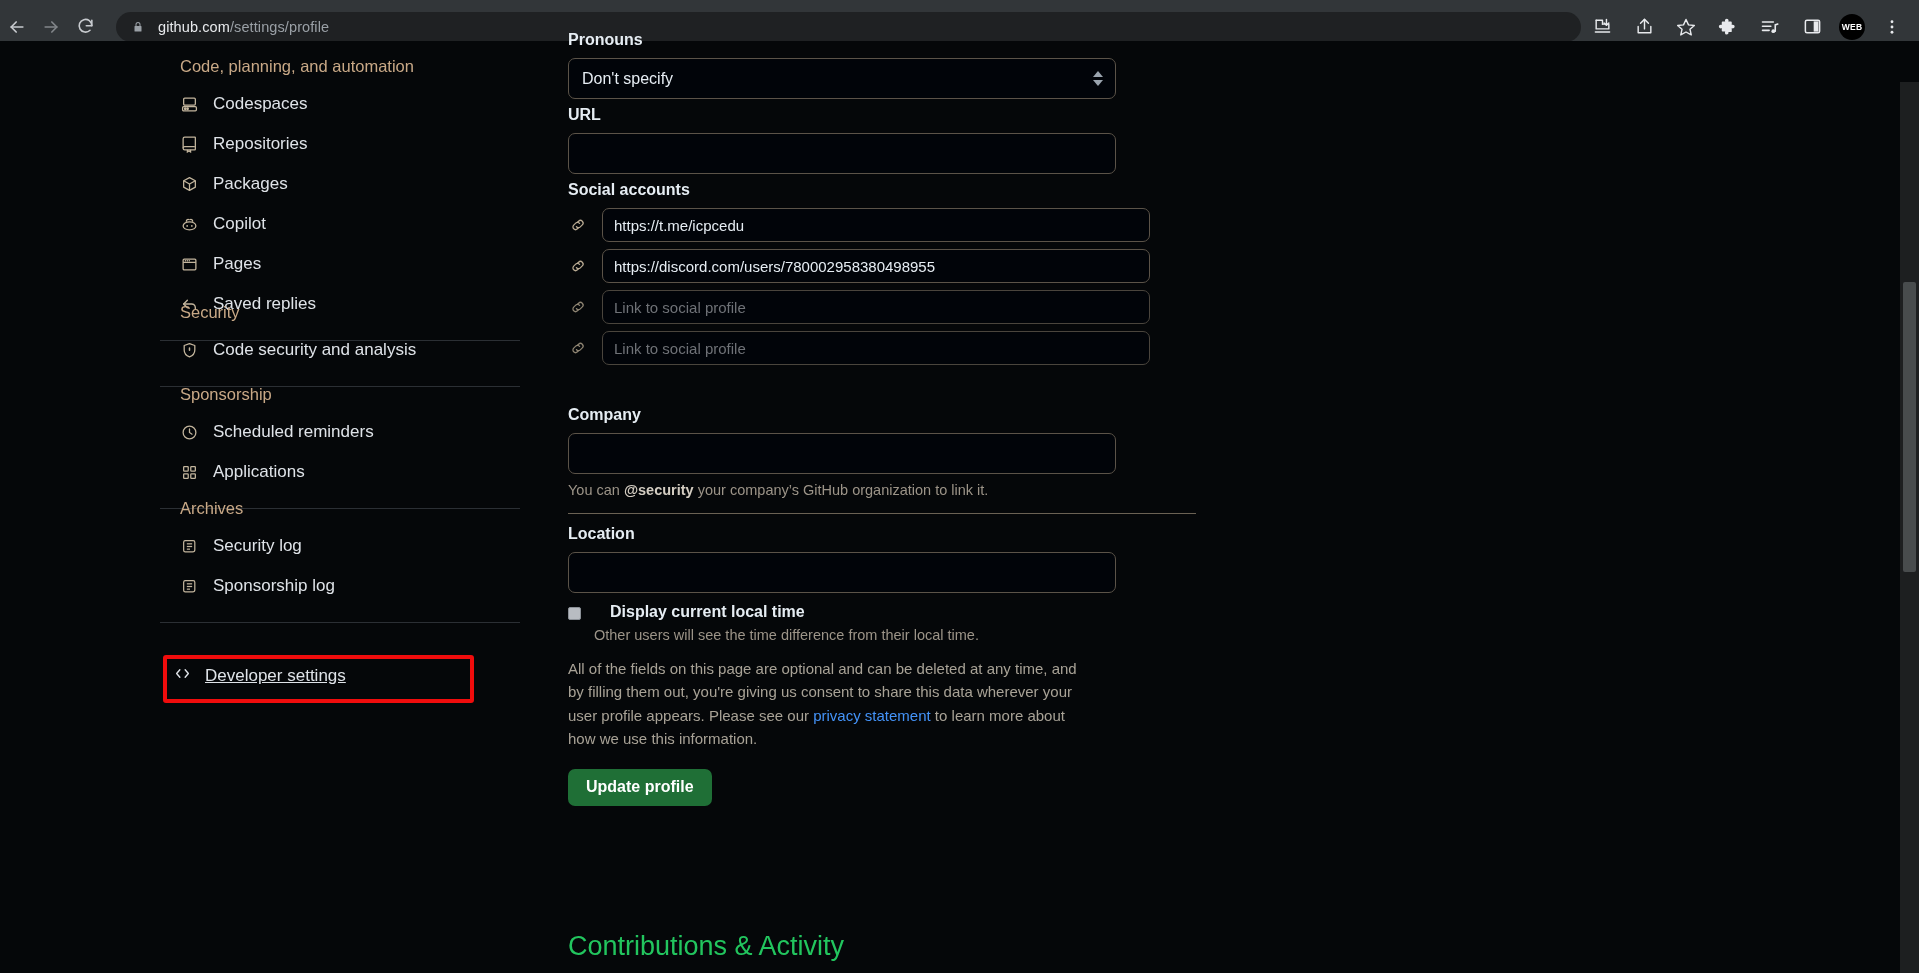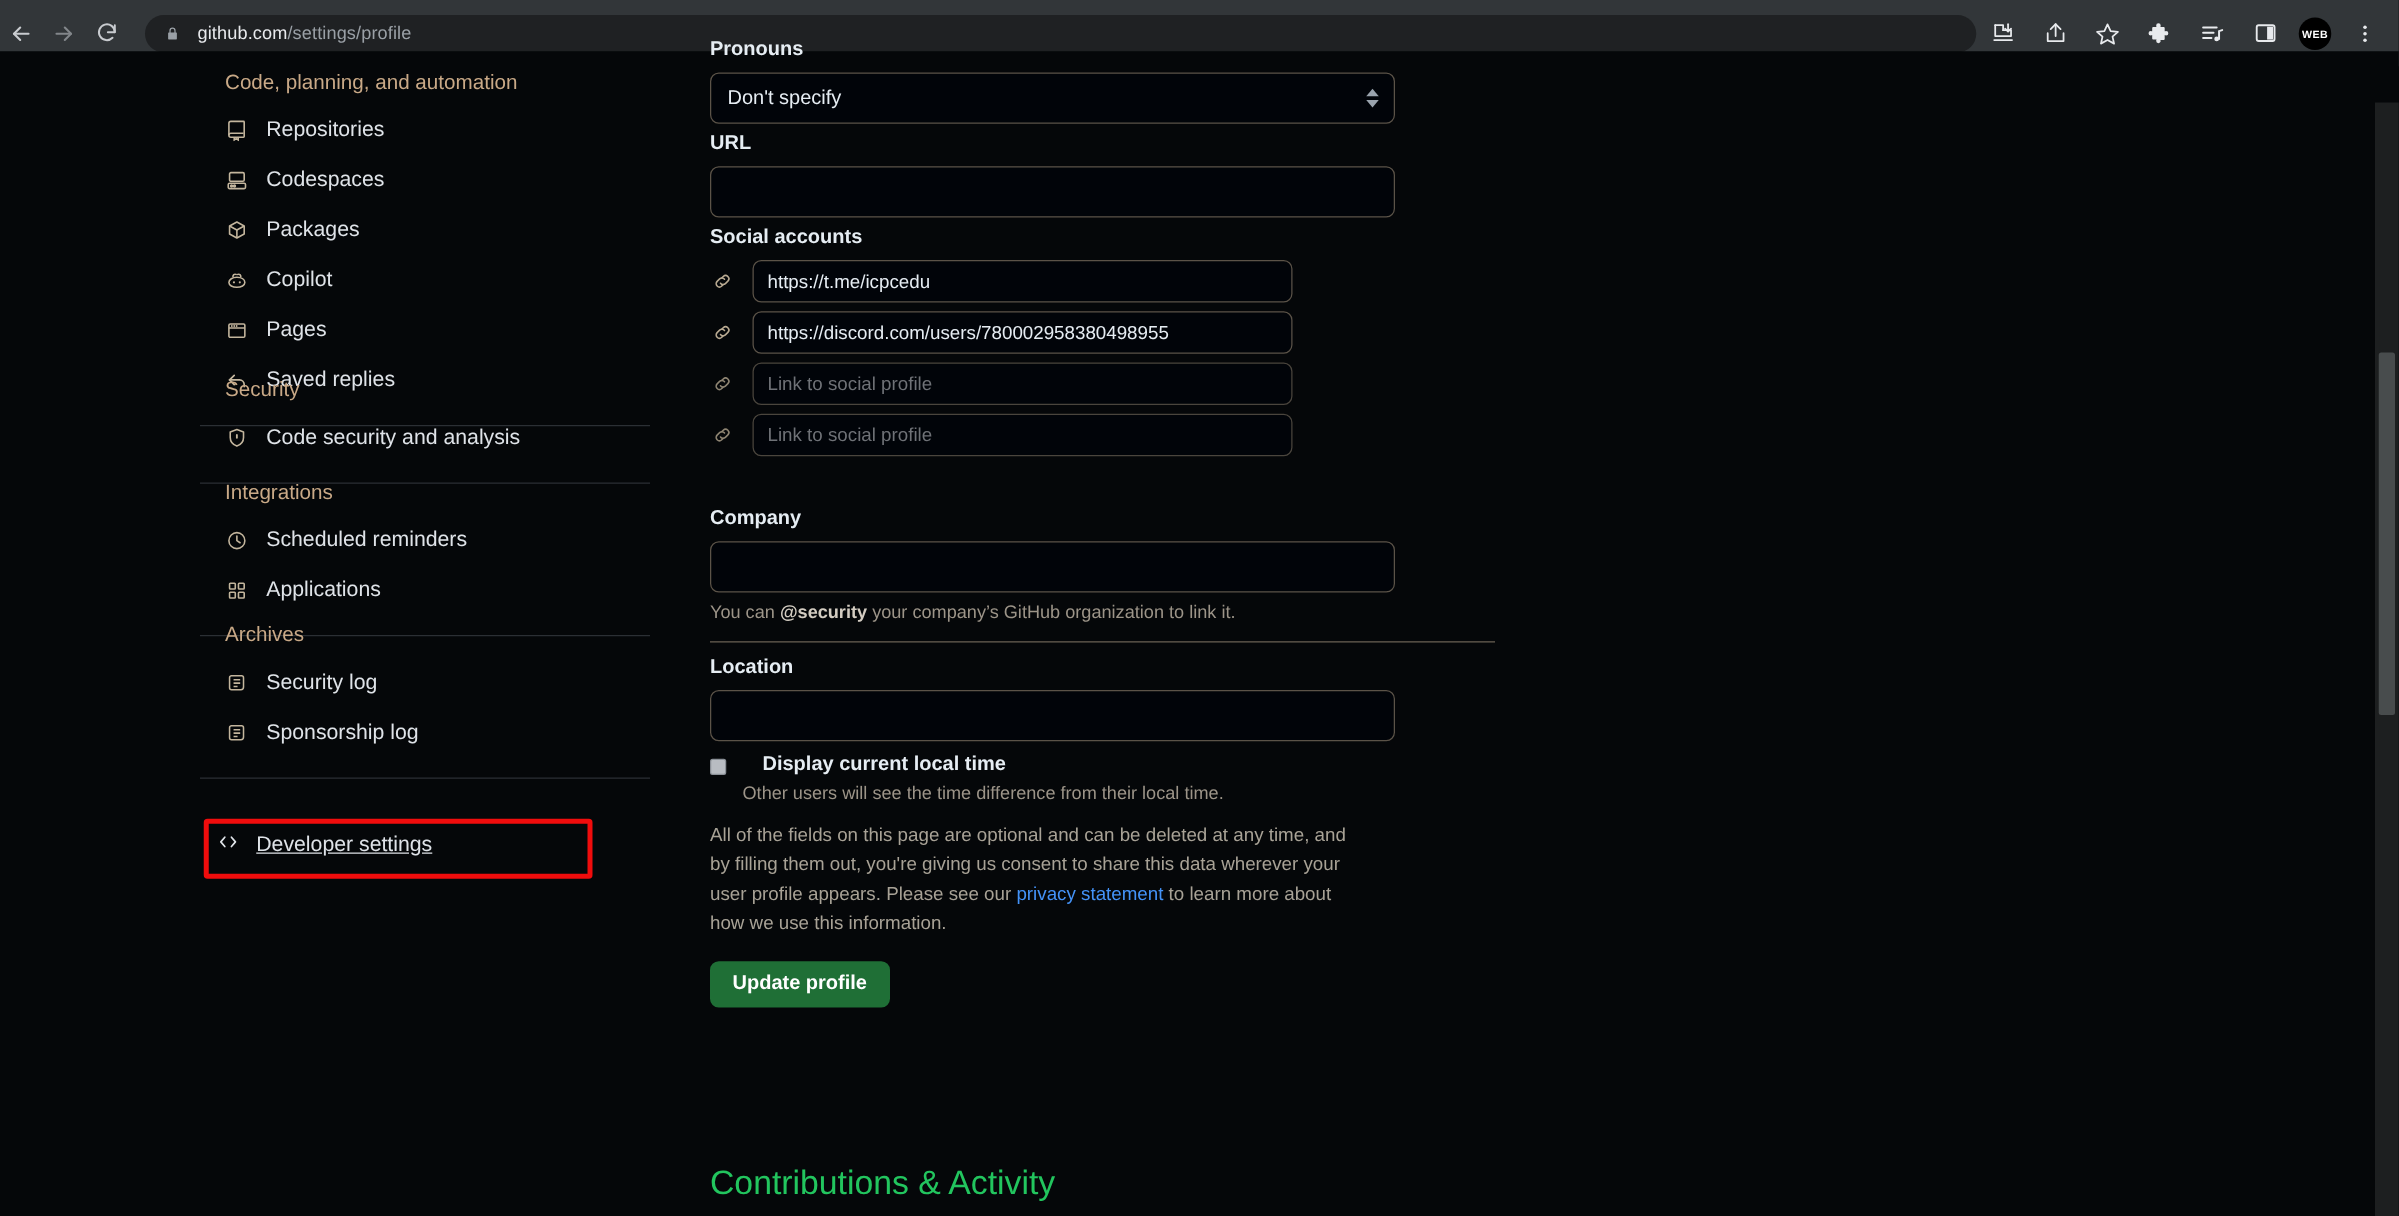--- a/index.html
+++ b/index.html
@@ -142,21 +142,21 @@
   .social-row {
     display: flex; align-items: center;
     margin-bottom: 7px;
   }
   .social-link-icon {
     width: 19px; height: 19px; margin-right: 15px;
     color: #b9aa92; flex: 0 0 auto;
     display:flex; align-items:center; justify-content:center;
   }
   .social-input {
-    width: 432px; height: 34px;
+    width: 548px; height: 34px;
     background: #010409;
     border: 1px solid #5b5348;
     border-radius: 7px;
     color: #e6edf3;
     font-size: 15px;
     padding: 0 11px;
     display: flex; align-items: center;
   }
   .social-input.empty { color: #6f7277; border-color: #4a453d; }
 
@@ -306,38 +306,38 @@
 <div id="page">
 
   <nav id="sidebar">
 
     <div id="sidebar-group-code">
       <div class="nav-group-title">Code, planning, and automation</div>
 
       <div class="nav-item">
         <span class="nav-icon">
           <svg width="17" height="17" viewBox="0 0 16 16" fill="none" stroke="currentColor" stroke-width="1.2">
-            <path d="M2 2.5A1.5 1.5 0 0 1 3.5 1H13a.5.5 0 0 1 .5.5v11a.5.5 0 0 1-.5.5H3.5A1.5 1.5 0 0 1 2 11.5z"></path>
-            <path d="M2 11.5A1.5 1.5 0 0 1 3.5 10H13"></path>
-              <path d="M6 13v2l1.5-1L9 15v-2"></path>
-          </svg>
-        </span>
-        <span>Repositories</span>
-      </div>
-
-      <div class="nav-item">
-        <span class="nav-icon">
-          <svg width="17" height="17" viewBox="0 0 16 16" fill="none" stroke="currentColor" stroke-width="1.2">
             <rect x="2.5" y="2" width="11" height="6.5" rx="1"></rect>
             <rect x="1.5" y="10" width="13" height="4" rx="1"></rect>
             <circle cx="4" cy="12" r="0.7" fill="currentColor"></circle>
               <circle cx="6.2" cy="12" r="0.7" fill="currentColor"></circle>
           </svg>
         </span>
         <span>Codespaces</span>
+      </div>
+
+      <div class="nav-item">
+        <span class="nav-icon">
+          <svg width="17" height="17" viewBox="0 0 16 16" fill="none" stroke="currentColor" stroke-width="1.2">
+            <path d="M2 2.5A1.5 1.5 0 0 1 3.5 1H13a.5.5 0 0 1 .5.5v11a.5.5 0 0 1-.5.5H3.5A1.5 1.5 0 0 1 2 11.5z"></path>
+            <path d="M2 11.5A1.5 1.5 0 0 1 3.5 10H13"></path>
+              <path d="M6 13v2l1.5-1L9 15v-2"></path>
+          </svg>
+        </span>
+        <span>Repositories</span>
       </div>
 
       <div class="nav-item">
         <span class="nav-icon">
           <svg width="17" height="17" viewBox="0 0 16 16" fill="none" stroke="currentColor" stroke-width="1.2" stroke-linejoin="round">
             <path d="M8 1.5l5.5 3v6L8 13.5l-5.5-3v-6z"></path>
               <path d="M2.5 4.5L8 7.5l5.5-3"></path>
               <path d="M8 7.5v6"></path>
           </svg>
         </span>
@@ -389,21 +389,21 @@
             <path d="M8 1.5l5 1.8v4.2c0 3-2.1 5.4-5 6.5-2.9-1.1-5-3.5-5-6.5V3.3z"></path>
             <path d="M8 5.6v2.2" stroke-linecap="round" stroke-width="1.4"></path>
           </svg>
         </span>
         <span>Code security and analysis</span>
       </div>
       <div class="nav-divider"></div>
     </div>
 
     <div id="sidebar-group-integrations">
-      <div class="nav-group-title">Integrations</div>
+      <div class="nav-group-title">Sponsorship</div>
       <div class="nav-item">
         <span class="nav-icon">
           <svg width="17" height="17" viewBox="0 0 16 16" fill="none" stroke="currentColor" stroke-width="1.2" stroke-linecap="round">
             <circle cx="8" cy="8" r="6"></circle>
               <path d="M8 4.6V8l2.4 1.6"></path>
           </svg>
         </span>
         <span>Scheduled reminders</span>
       </div>
       <div class="nav-item">

